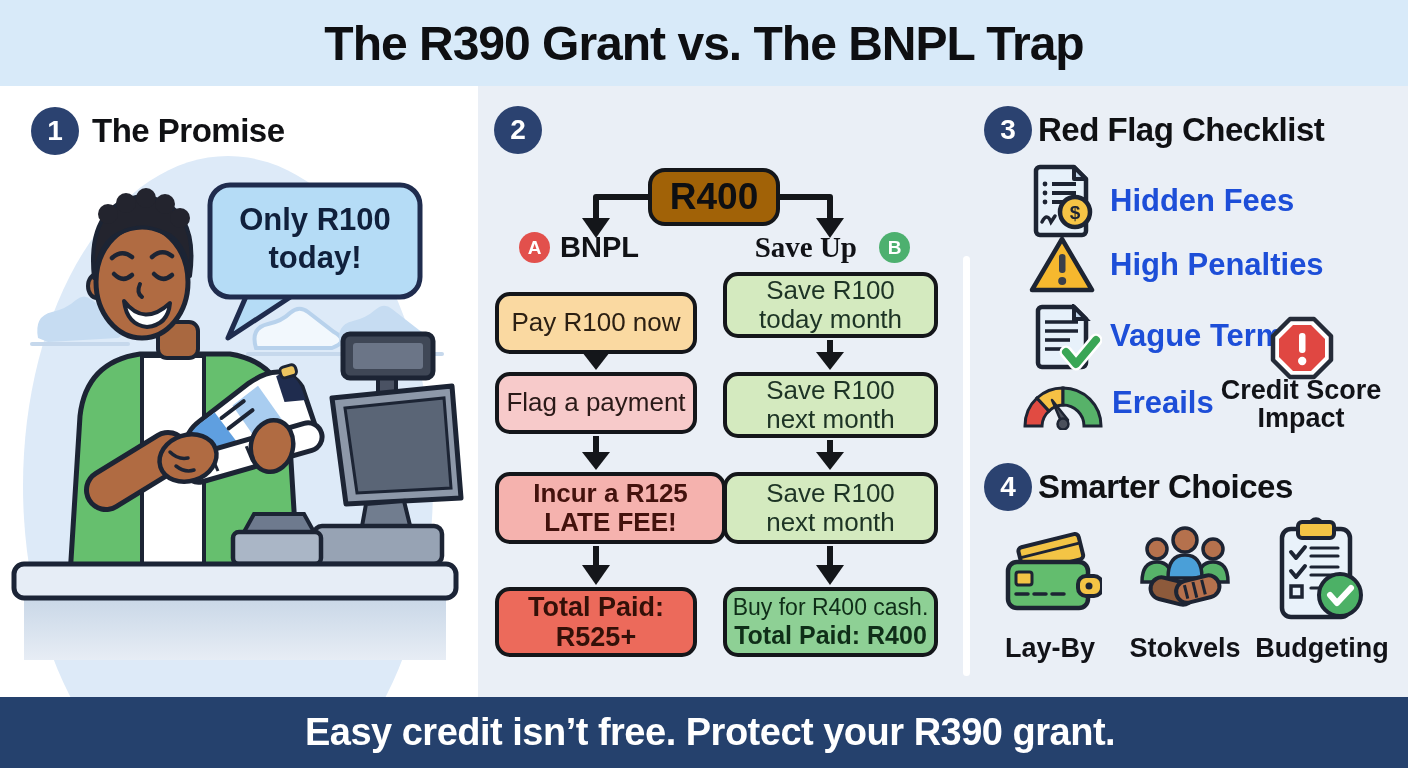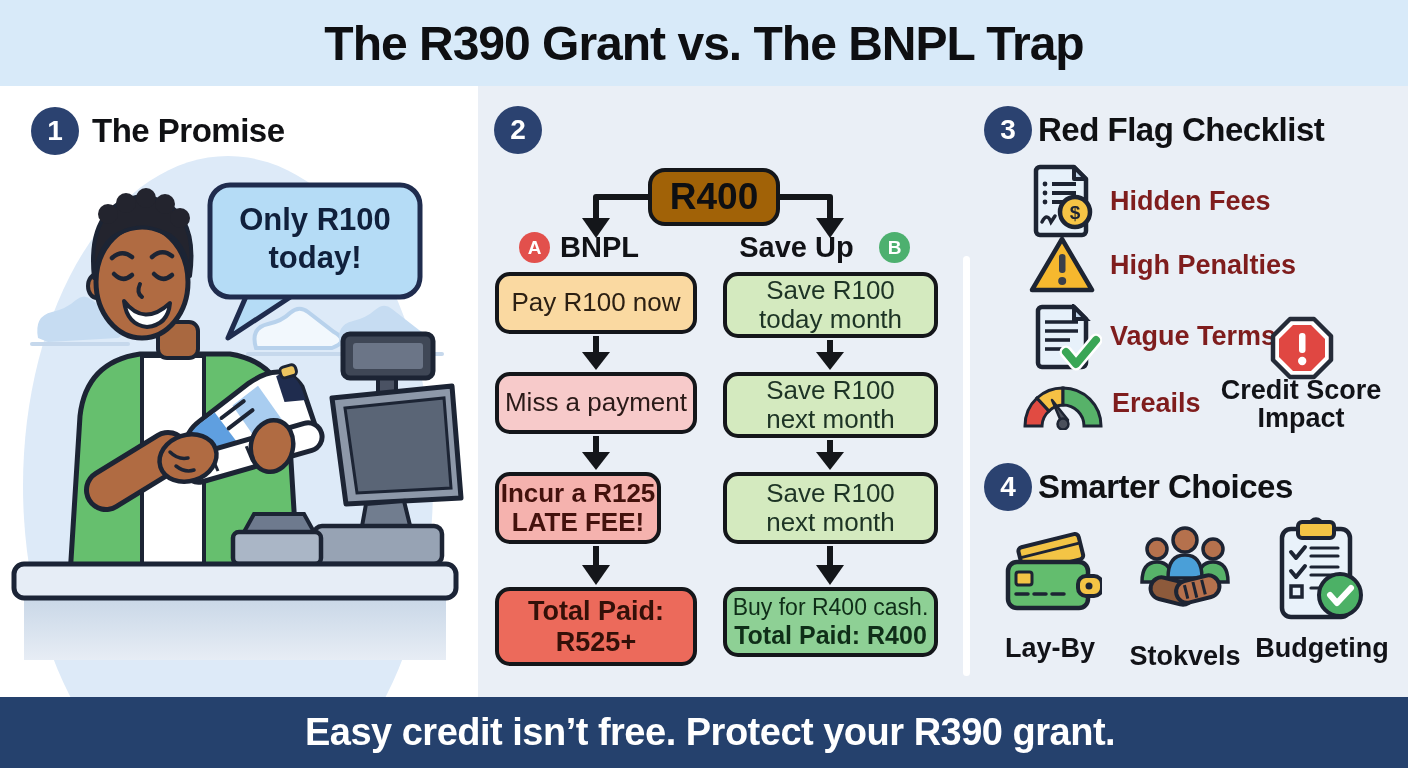--- a/index.html
+++ b/index.html
@@ -21,31 +21,31 @@
     display:flex;align-items:center;justify-content:center;font-size:28px;font-weight:800;}
   .sect-title{font-size:33px;font-weight:800;color:#101114;letter-spacing:-0.5px;line-height:48px;white-space:nowrap;}
   
   .flow-box{box-sizing:border-box;border:4px solid #14161a;border-radius:15px;
     display:flex;flex-direction:column;align-items:center;justify-content:center;
     text-align:center;line-height:1.12;}
   .flow-box span{display:block;}
   .fw-reg{font-weight:500;}
   .fw-bold{font-weight:800;}
   .amount-box{background:#a16207;font-size:37px;font-weight:800;color:#0e0f12;border-radius:17px;}
-  .bx-a1{background:#fad9a1;color:#2c2013;font-size:26px;}
+  .bx-a1{background:#fad9a1;color:#2c2013;font-size:26px;margin-top:20px;}
   .bx-a2{background:#f7caca;color:#2a1a18;font-size:26px;}
   .bx-a3{background:#f5b2ae;color:#43120d;font-size:26px;}
   .bx-a4{background:#ec6a5b;color:#331008;font-size:27px;}
   .bx-b{background:#d4eabf;color:#1d3425;font-size:26px;}
   .bx-b4{background:#8ed095;color:#0f2e18;font-size:23px;}
   .small-badge{width:31px;height:31px;border-radius:50%;color:#fff;
     display:flex;align-items:center;justify-content:center;font-size:19px;font-weight:800;}
   .branch-label{font-size:29px;font-weight:800;color:#111216;line-height:31px;}
   
-  .rf-label{font-size:27px;font-weight:800;color:#7f1d1d;line-height:38px;white-space:nowrap;}
+  .rf-label{font-size:31px;font-weight:800;color:#1d4ed8;line-height:38px;white-space:nowrap;}
   .choice-label{font-size:27px;font-weight:800;color:#121318;text-align:center;line-height:34px;}
   .credit-label{font-size:27px;font-weight:800;color:#121318;text-align:center;line-height:28px;}
 </style>
 </head>
 <body>
 
 <div id="canvas">
 
   <div class="abs" id="hdr">
     <div class="t">The R390 Grant vs. The BNPL Trap</div>
@@ -167,34 +167,34 @@
         <polygon points="346,266 374,266 360,284"></polygon>
           <polygon points="346,366 374,366 360,384"></polygon>
         <polygon points="346,479 374,479 360,499"></polygon>
       </g>
     </svg>
 
     <div class="abs flow-box amount-box" style="left:178px;top:82px;width:132px;height:58px;">R400</div>
 
     <div class="abs small-badge" style="left:49px;top:146px;background:#e2504c;">A</div>
     <div class="abs branch-label" style="left:90px;top:146px;">BNPL</div>
-    <div class="abs branch-label" style="left:253px;top:146px;width:147px;text-align:center;">Save Up</div>
+    <div class="abs branch-label" style="left:240px;top:146px;width:147px;text-align:right;font-family:Liberation Serif, serif;">Save Up</div>
     <div class="abs small-badge" style="left:409px;top:146px;background:#4db06f;">B</div>
 
     <div class="abs flow-box bx-a1" style="left:25px;top:186px;width:202px;height:62px;">
       <span class="fw-reg">Pay R100 now</span>
     </div>
     <div class="abs flow-box bx-a2" style="left:25px;top:286px;width:202px;height:62px;">
-      <span class="fw-reg">Miss a payment</span>
-    </div>
-    <div class="abs flow-box bx-a3" style="left:25px;top:386px;width:166px;height:72px;">
+      <span class="fw-reg">Flag a payment</span>
+    </div>
+    <div class="abs flow-box bx-a3" style="left:25px;top:386px;width:231px;height:72px;">
       <span class="fw-bold">Incur a R125</span>
       <span class="fw-bold">LATE FEE!</span>
     </div>
-    <div class="abs flow-box bx-a4" style="left:25px;top:501px;width:202px;height:79px;">
+    <div class="abs flow-box bx-a4" style="left:25px;top:501px;width:202px;height:70px;">
       <span class="fw-bold">Total Paid:</span>
       <span class="fw-bold">R525+</span>
     </div>
 
     <div class="abs flow-box bx-b" style="left:253px;top:186px;width:215px;height:66px;">
       <span class="fw-reg">Save R100</span>
       <span class="fw-reg">today month</span>
     </div>
     <div class="abs flow-box bx-b" style="left:253px;top:286px;width:215px;height:66px;">
       <span class="fw-reg">Save R100</span>
@@ -316,21 +316,21 @@
           <line x1="35" y1="40" x2="62" y2="40"></line>
         <line x1="35" y1="51" x2="62" y2="51"></line>
           <line x1="35" y1="59" x2="62" y2="59"></line>
         <line x1="35" y1="72" x2="56" y2="72"></line>
       </g>
       <circle cx="64" cy="79" r="21" fill="#4cb166" stroke="#1d2433" stroke-width="4"></circle>
       <path d="M54 79 l7 8 l14 -15" fill="none" stroke="#ffffff" stroke-width="6" stroke-linecap="round" stroke-linejoin="round"></path>
     </svg>
 
     <div class="abs choice-label" style="left:28px;top:545px;width:124px;">Lay-By</div>
-    <div class="abs choice-label" style="left:158px;top:545px;width:134px;margin-top:8px;">Stokvels</div>
+    <div class="abs choice-label" style="left:158px;top:545px;width:134px;">Stokvels</div>
     <div class="abs choice-label" style="left:294px;top:545px;width:136px;">Budgeting</div>
   </div>
 
   <div class="abs" id="ftr">
     <div class="t">Easy credit isn’t free. Protect your R390 grant.</div>
   </div>
 
 </div>
 
 </body></html>

